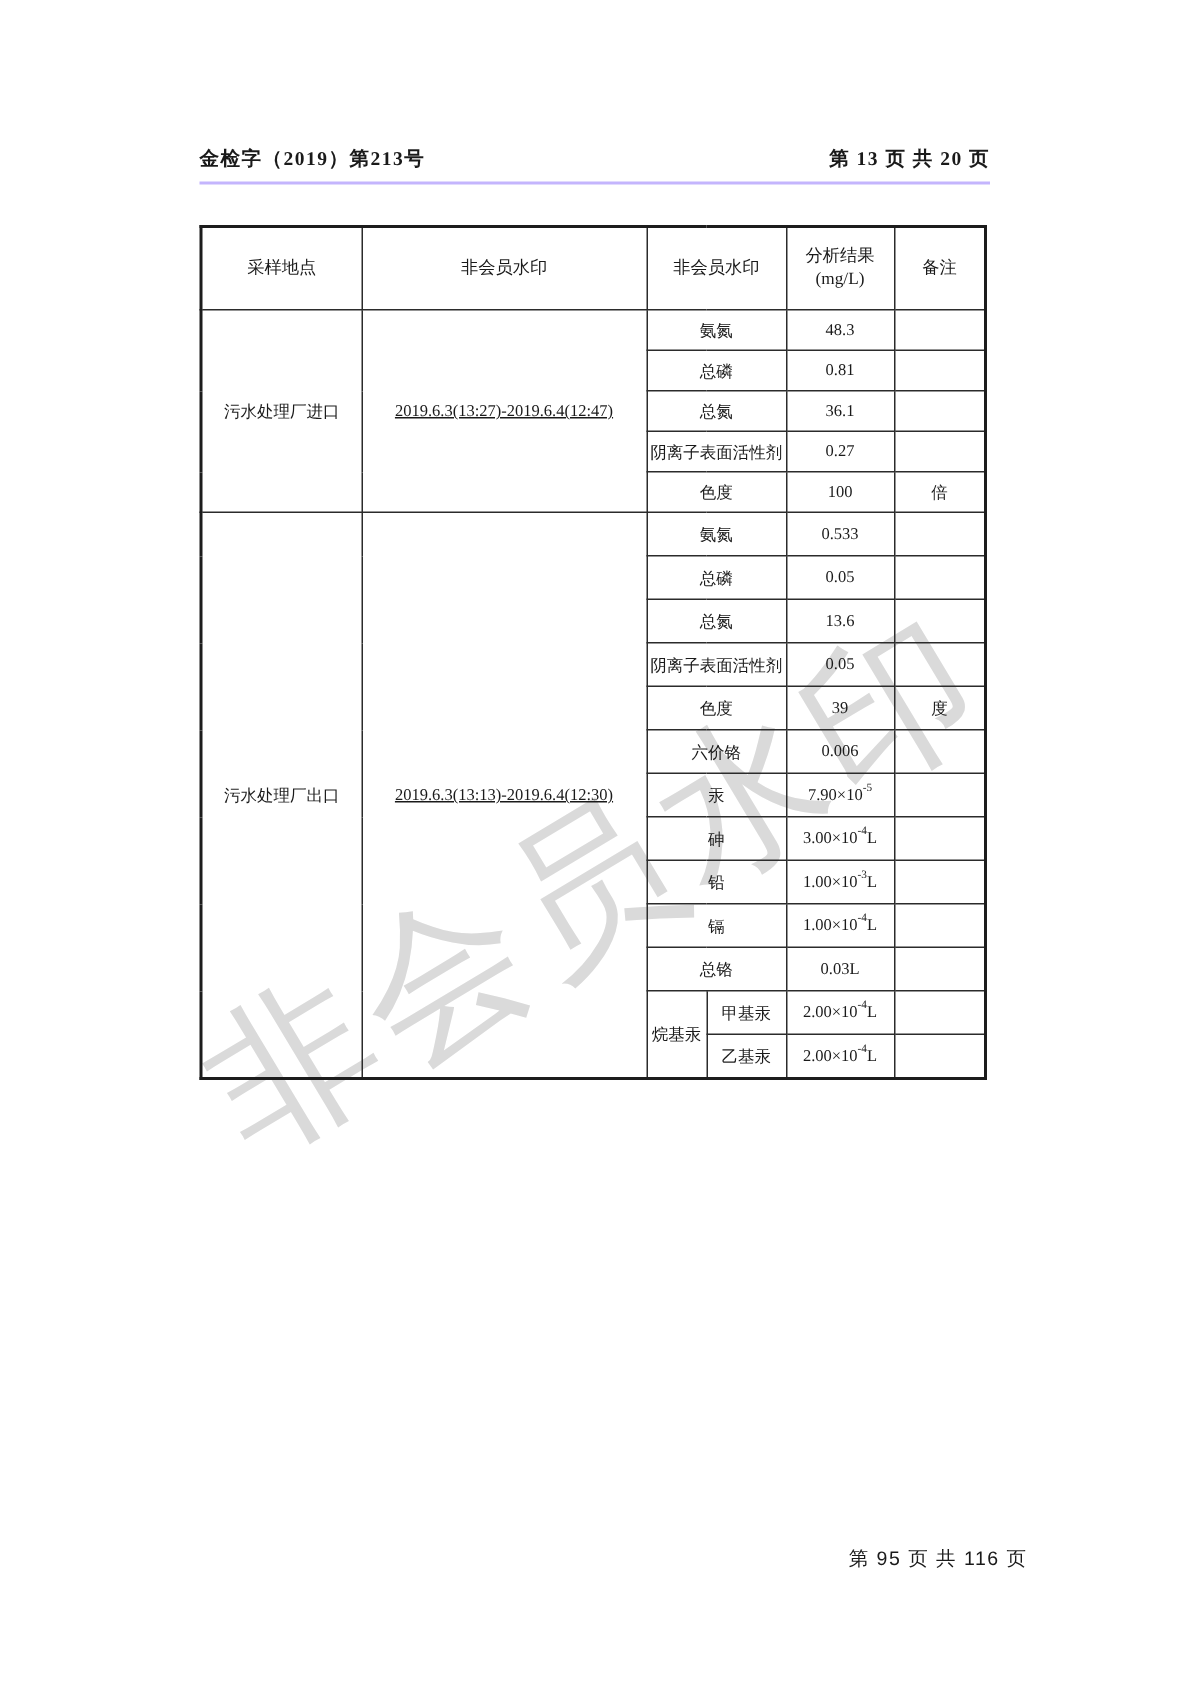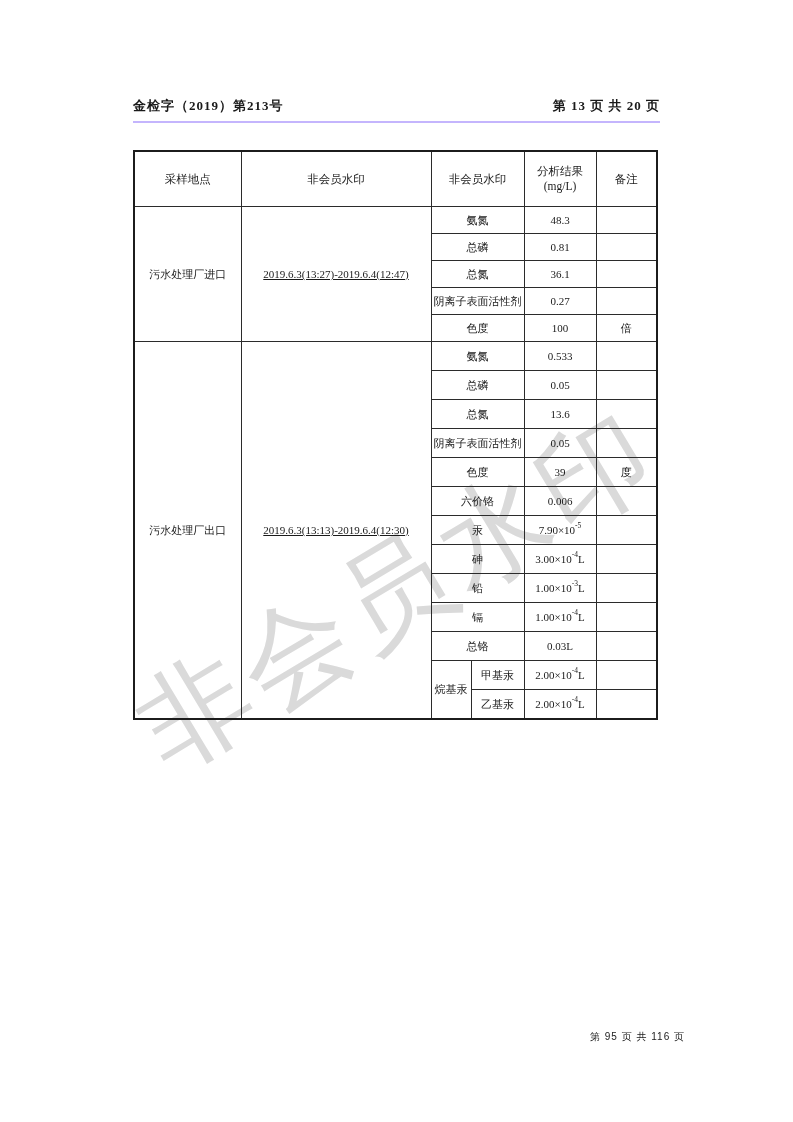--- a/index.html
+++ b/index.html
@@ -35,21 +35,21 @@
   .watermark{
     position:absolute;left:97px;top:520px;width:600px;height:140px;
     line-height:140px;text-align:center;white-space:nowrap;
     font-family:"Liberation Sans",sans-serif;font-weight:500;
     font-size:110px;letter-spacing:6px;color:#dadada;
     transform:rotate(-31deg);z-index:0;user-select:none;pointer-events:none;
   }
   
   .doc-footer{
     position:absolute;left:133px;top:1030px;width:552px;text-align:right;
-    font-size:10px;letter-spacing:1px;font-family:"Liberation Sans",sans-serif;z-index:2;
+    font-size:13px;letter-spacing:1px;font-family:"Liberation Sans",sans-serif;z-index:2;
   }
 </style>
 </head>
 <body>
 
 <div class="page" style="color: rgb(26, 26, 26); background: rgb(255, 255, 255);">
 
   <div class="watermark" style="color: rgb(218, 218, 218);">非会员水印</div>
 
   <div class="doc-header">

